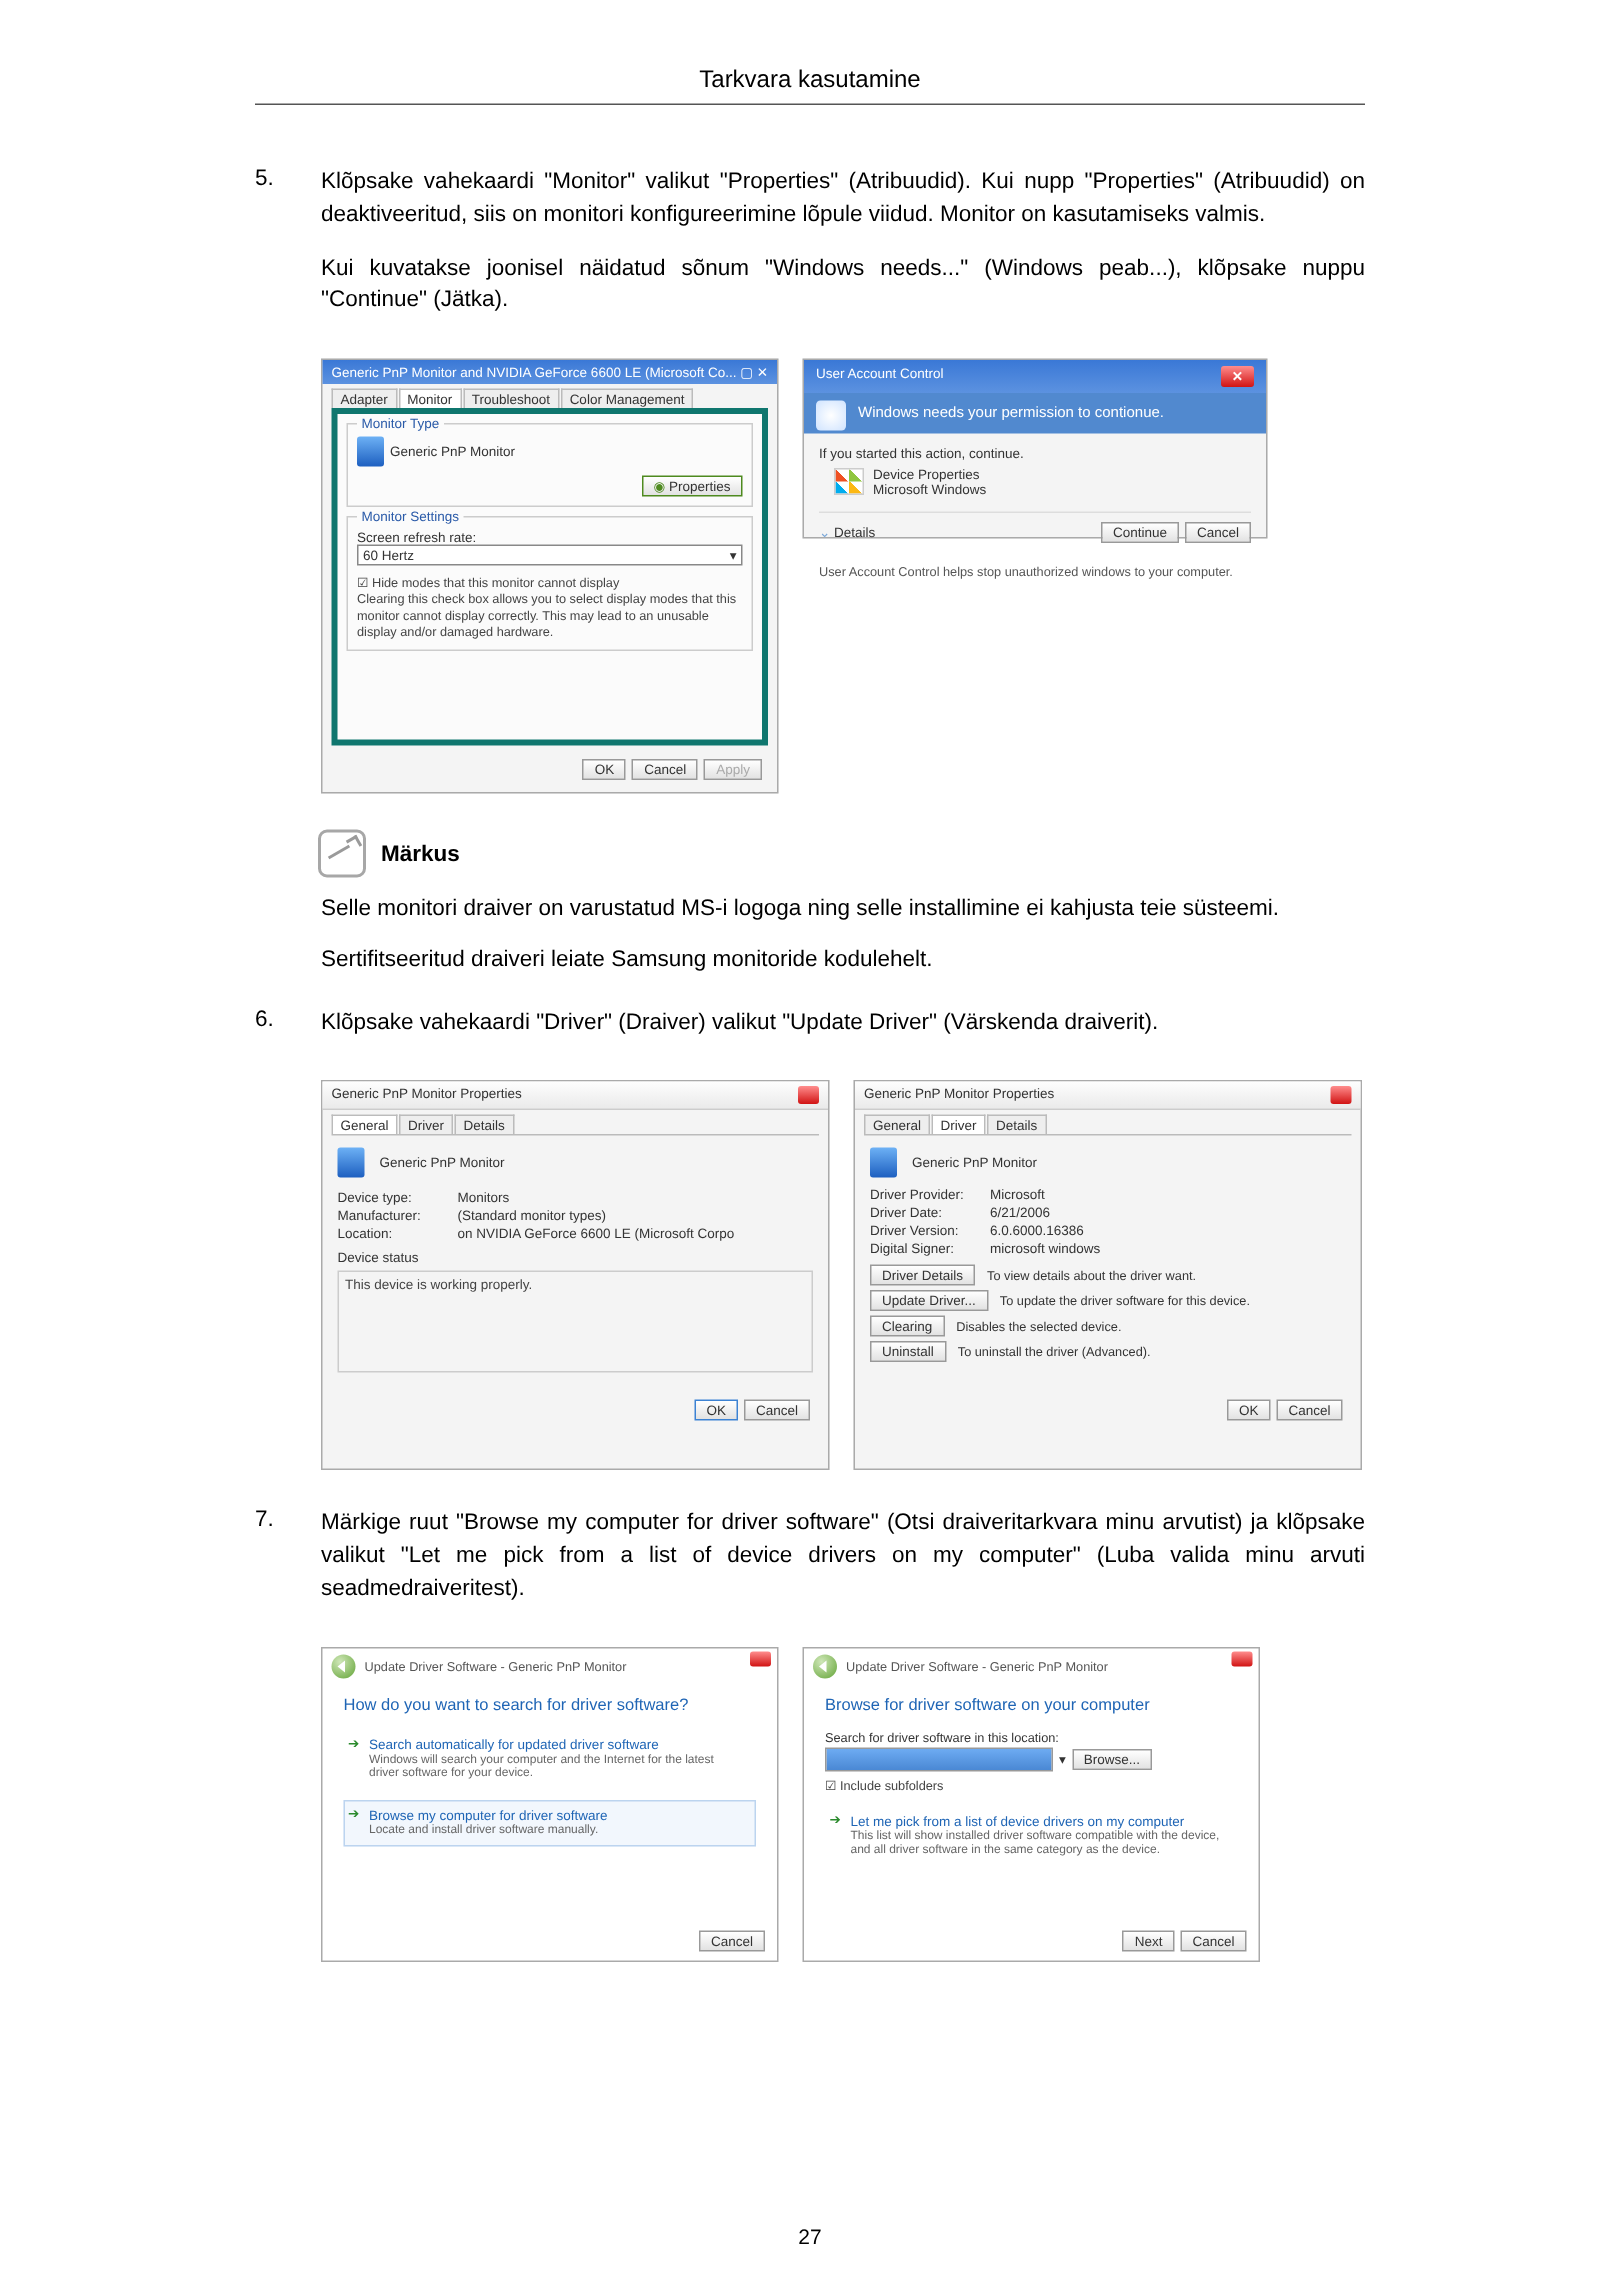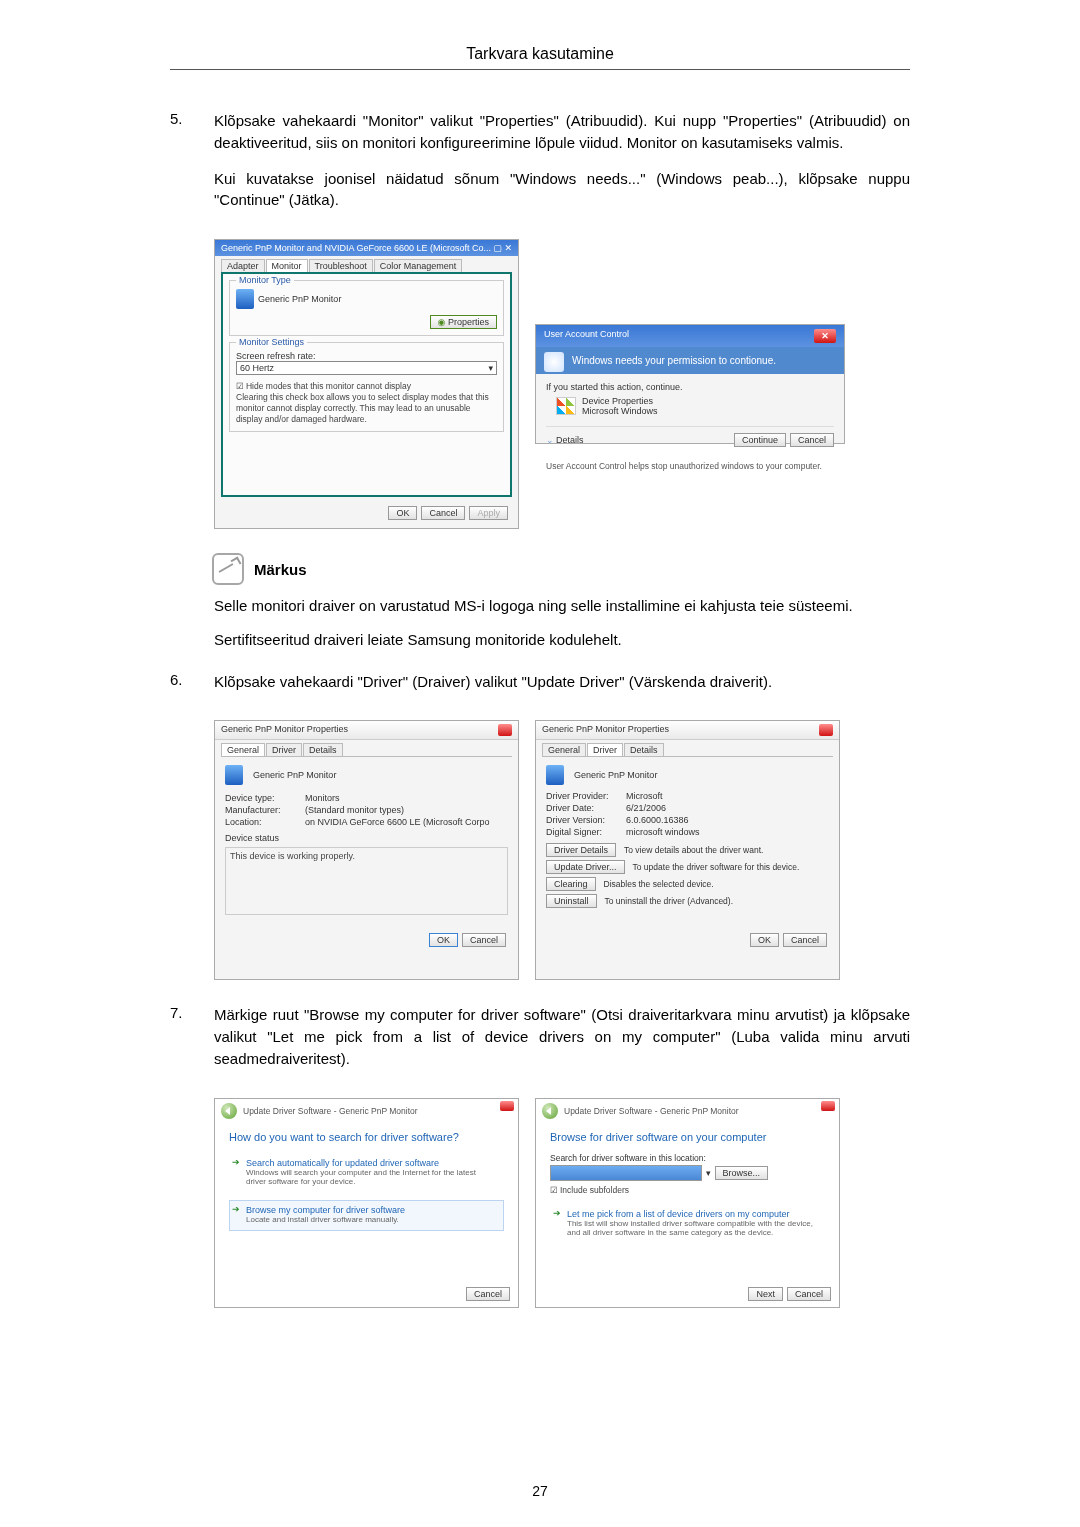--- a/index.html
+++ b/index.html
@@ -39,21 +39,20 @@
     flex: 1;
     font-size: 15px;
     line-height: 1.45;
     text-align: justify;
   }
   .step-body p { margin: 0 0 14px 0; }
   .shots {
     display: flex;
     gap: 16px;
     margin: 10px 0 24px 44px;
-    align-items: center;
   }
   .shot {
     background: #f4f4f4;
     border: 1px solid #aaa;
     box-sizing: border-box;
     font-size: 9px;
     color: #333;
     position: relative;
   }
   
@@ -77,21 +76,21 @@
     font-size: 9px;
   }
   .md-tab {
     border: 1px solid #bbb;
     border-bottom: none;
     padding: 1px 5px;
     background: #eee;
   }
   .md-tab.active { background: #fff; }
   .md-body {
-    border: 2px solid #0f766e;
+    border: 4px solid #0f766e;
     margin: 0 6px;
     background: #fbfbfb;
     padding: 6px;
     height: 225px;
     box-sizing: border-box;
   }
   .md-group {
     border: 1px solid #ccc;
     padding: 4px 6px 6px 6px;
     margin-bottom: 6px;
@@ -232,21 +231,21 @@
   .note-label { font-weight: bold; font-size: 15px; }
   .note-text {
     margin: 0 0 0 44px;
     font-size: 15px;
     line-height: 1.45;
     text-align: justify;
   }
 
   
   .prop-dlg {
-    width: 305px;
+    width: 339px;
     height: 260px;
     padding: 0;
   }
   .prop-title {
     display: flex; justify-content: space-between;
     padding: 3px 6px;
     font-size: 9px;
     background: linear-gradient(#fefefe,#eaeaea);
     border-bottom: 1px solid #ccc;
   }

